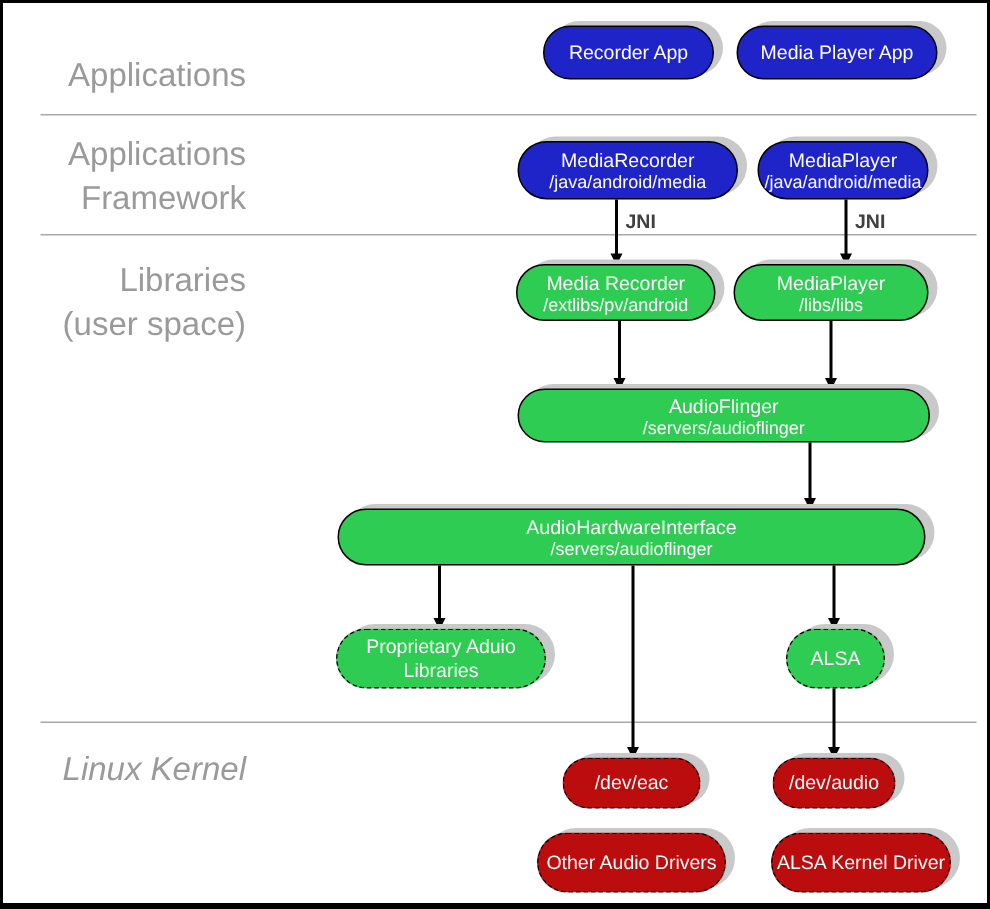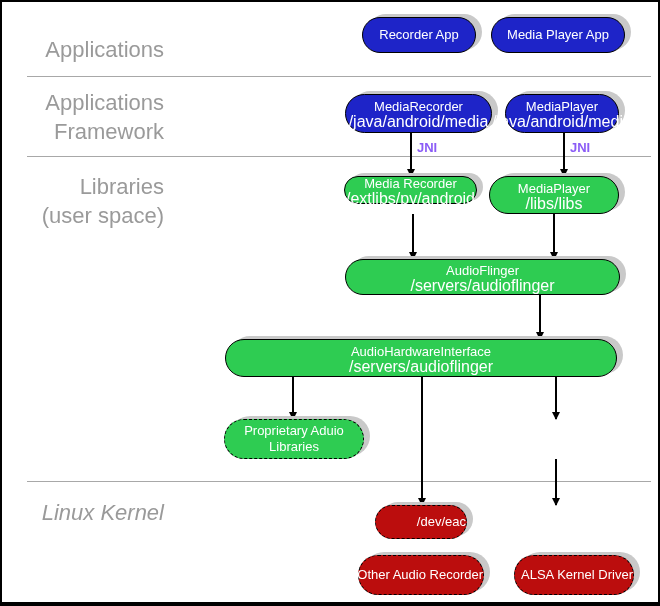--- a/index.html
+++ b/index.html
@@ -34,40 +34,40 @@
     justify-content:center; align-items:center;
     border:1.5px solid #000;
     border-radius:22px;
     box-shadow:6px -3px 0 var(--shadow);
     color:#fff;
     text-align:center;
   }
   .pill.dashed { border-style:dashed; }
   .pill.blue  { background:var(--blue); }
   .pill.green { background:var(--green); }
-  .pill.red   { background:var(--red);align-items:flex-end; }
+  .pill.red   { background:var(--red); }
   .pill-title { font-size:13px; line-height:16px; white-space:nowrap; }
-  .pill-sub   { font-size:16px; line-height:13px; white-space:nowrap; }
+  .pill-sub   { font-size:12px; line-height:13px; white-space:nowrap; }
   .arrow {
     position:absolute;
     width:1.5px;
     background:#000;
   }
   .arrow .head {
     position:absolute;
     bottom:-1px; left:50%;
     transform:translateX(-50%);
     width:0; height:0;
     border-left:4px solid transparent;
     border-right:4px solid transparent;
     border-top:8px solid #000;
   }
   .edge-label {
     position:absolute;
-    color:#8b5cf6;
+    color:#404040;
     font-size:13px;
     font-weight:700;
   }
 </style>
 </head>
 <body>
 
 <div id="canvas">
 
   <div class="layer-label" style="top:33px;">Applications</div>
@@ -99,21 +99,21 @@
 
   <div class="arrow" style="left:408px;top:131px;height:43px;">
       <span class="head"></span>
     </div>
   <div class="arrow" style="left:561px;top:131px;height:43px;">
       <span class="head"></span>
     </div>
   <div class="edge-label" style="left:415px;top:138px;">JNI</div>
   <div class="edge-label" style="left:568px;top:138px;">JNI</div>
 
-  <div class="pill green" style="left:342px;top:174px;width:133px;height:28px;">
+  <div class="pill green" style="left:342px;top:174px;width:133px;height:38px;">
     <div class="pill-title">Media Recorder</div>
     <div class="pill-sub">/extlibs/pv/android</div>
   </div>
   <div class="pill green" style="left:487px;top:174px;width:130px;height:38px;">
     <div class="pill-title">MediaPlayer</div>
     <div class="pill-sub">/libs/libs</div>
   </div>
 
   <div class="arrow" style="left:410px;top:212px;height:45px;">
       <span class="head"></span>
@@ -143,28 +143,34 @@
       <span class="head"></span>
     </div>
   <div class="arrow" style="left:553px;top:375px;height:42px;">
       <span class="head"></span>
     </div>
 
   <div class="pill green dashed" style="left:222px;top:417px;width:140px;height:40px;text-align:center;">
     <div class="pill-title" style="white-space:pre-line;">Proprietary Aduio
 Libraries</div>
   </div>
+  <div class="pill green dashed" style="left:522px;top:417px;width:66px;height:40px;">
+    <div class="pill-title">ALSA</div>
+  </div>
 
   <div class="arrow" style="left:553px;top:457px;height:46px;">
       <span class="head"></span>
     </div>
 
   <div class="pill red dashed" style="left:373px;top:503px;width:92px;height:34px;">
     <div class="pill-title">/dev/eac</div>
   </div>
+  <div class="pill red dashed" style="left:513px;top:503px;width:82px;height:34px;">
+    <div class="pill-title">/dev/audio</div>
+  </div>
   <div class="pill red dashed" style="left:356px;top:553px;width:126px;height:40px;">
-    <div class="pill-title">Other Audio Recorder</div>
+    <div class="pill-title">Other Audio Drivers</div>
   </div>
   <div class="pill red dashed" style="left:512px;top:553px;width:120px;height:40px;">
     <div class="pill-title">ALSA Kernel Driver</div>
   </div>
 
 </div>
 
 </body></html>

